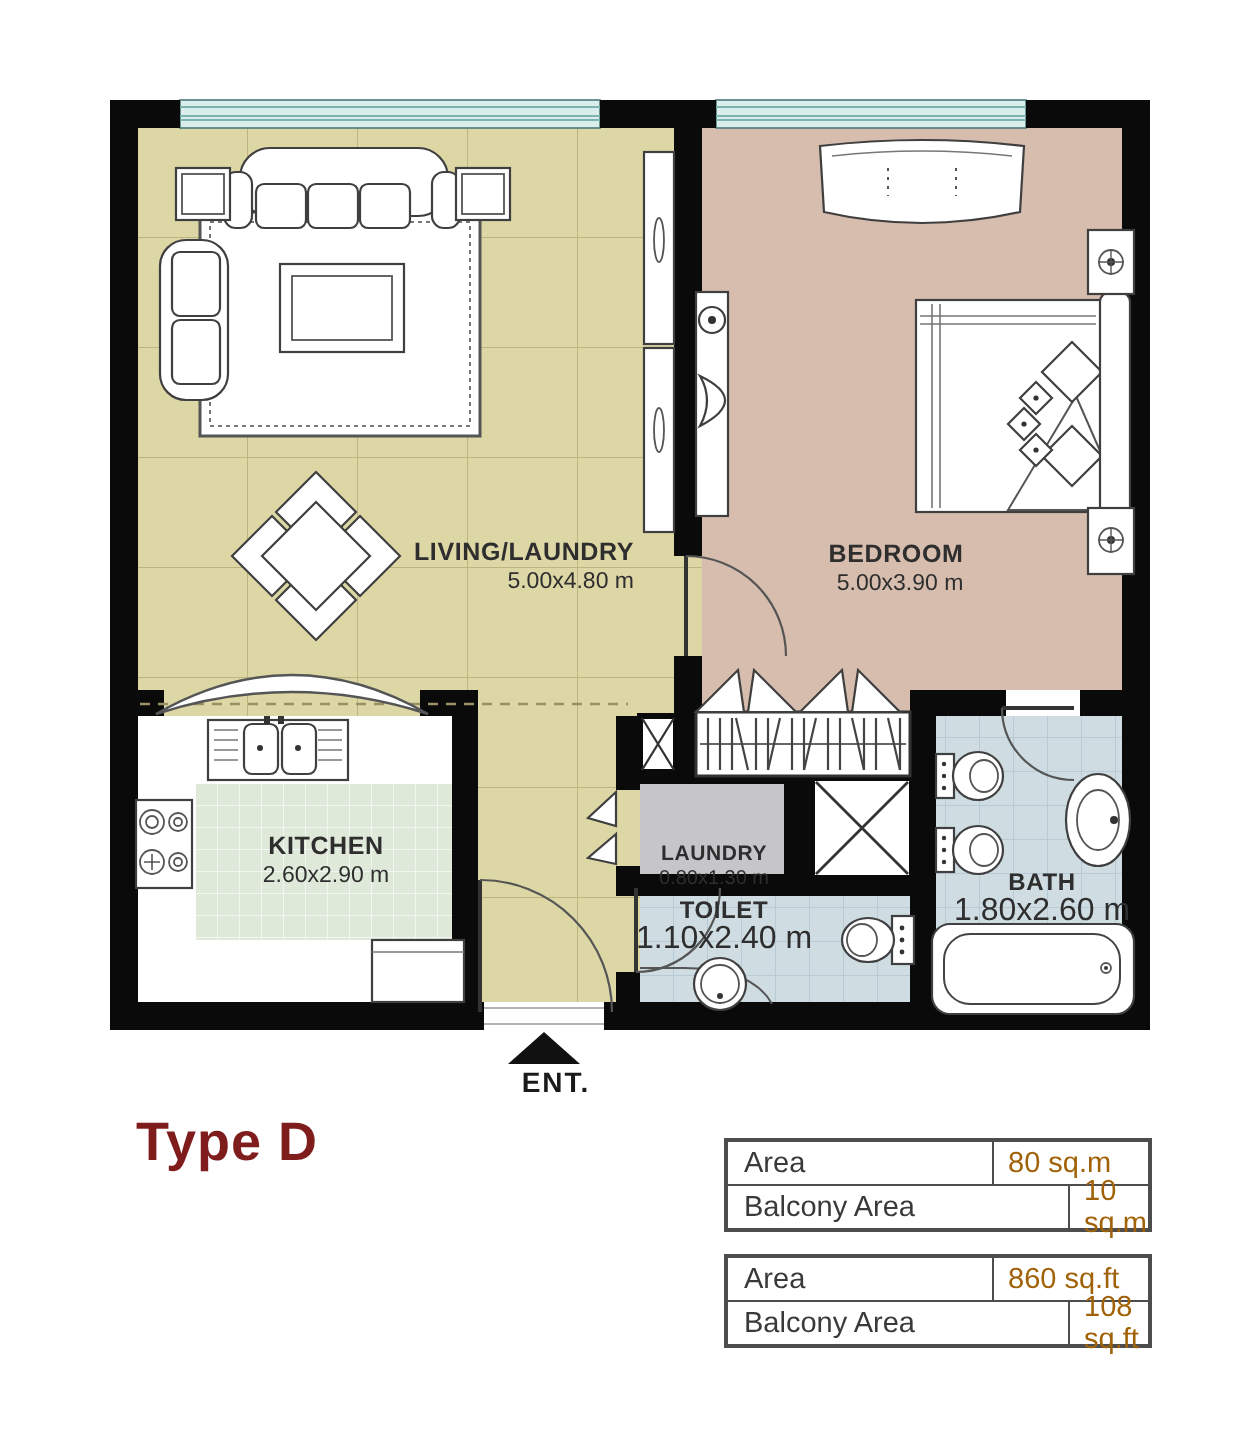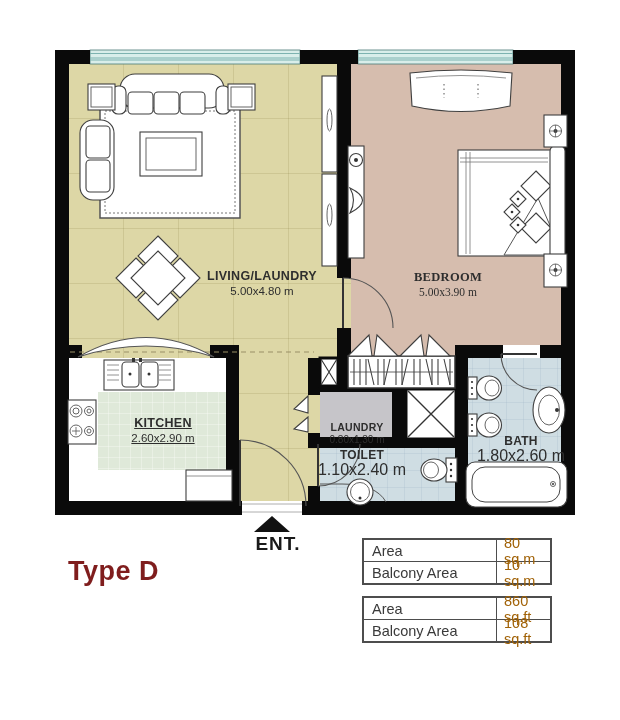--- a/index.html
+++ b/index.html
@@ -22,36 +22,36 @@
   .leaf{stroke:#333;stroke-width:2;fill:none;}
   .swing{stroke:#555;stroke-width:1.1;fill:none;}
   .xln{stroke:#333;stroke-width:1.4;fill:none;}
   .hang{stroke:#444;stroke-width:1.1;fill:none;}
   .dot{fill:#333;}
 
   
   .rlabel{position:absolute;transform:translateX(-50%);text-align:center;
           color:var(--text,#2e2e2e);white-space:nowrap;line-height:14px;}
   .rname{font-size:12.5px;font-weight:600;letter-spacing:.3px;}
-  .rdims{font-size:11.5px;font-weight:400;margin-top:1px;}
+  .rdims{font-size:11.5px;font-weight:400;margin-top:1px;text-align:right;}
   .sm .rname{font-size:10.5px;line-height:12px;}
   .sm .rdims{font-size:10px;line-height:12px;}
   .md .rname{font-size:12px;line-height:13px;}
   .md .rdims{font-size:16px;line-height:13px;}
-  .ent-label{position:absolute;transform:translateX(-50%);font-size:19px;
+  .ent-label{position:absolute;transform:translateX(-50%);font-size:14px;
              font-weight:700;letter-spacing:1px;color:#1a1a1a;text-align:center;}
   .plan-title{position:absolute;left:68px;top:556px;font-size:27px;
               font-weight:700;color:#7f1d1d;letter-spacing:.5px;}
 
   
-  .tables{position:absolute;left:362px;top:538px;width:190px;}
+  .tables{position:absolute;left:362px;top:569px;width:214px;}
   .atable{border:2px solid var(--table_border,#4d4d4d);margin-bottom:11px;
           background:#fff;}
   .arow{display:flex;height:21px;align-items:center;}
-  .arow + .arow{border-top:1.5px solid var(--table_border,#4d4d4d);}
+  .arow + .arow{border-top:1.5px solid var(--table_border,#4d4d4d);gap:38px;}
   .acell-l{width:124px;padding-left:8px;font-size:14.5px;color:#3a3a3a;}
   .acell-v{flex:1;border-left:1.5px solid var(--table_border,#4d4d4d);
            padding-left:7px;font-size:14.5px;color:#a16207;
            height:100%;display:flex;align-items:center;}
 </style>
 </head>
 <body>
 
 <svg id="plan-svg" width="620" height="720" viewBox="0 0 620 720">
   <defs>
@@ -334,25 +334,25 @@
 
   <g>
     <polygon points="254,532 290,532 272,516" fill="#111"></polygon>
   </g>
 </svg>
 
 <div class="rlabel" style="left:262px;top:269px;">
   <div class="rname">LIVING/LAUNDRY</div>
   <div class="rdims">5.00x4.80 m</div>
 </div>
-<div class="rlabel" style="left:448px;top:270px;font-family:Liberation Serif, serif;">
+<div class="rlabel" style="left:448px;top:270px;">
   <div class="rname">BEDROOM</div>
   <div class="rdims">5.00x3.90 m</div>
 </div>
-<div class="rlabel" style="left:163px;top:416px;text-decoration:underline;">
+<div class="rlabel" style="left:163px;top:416px;">
   <div class="rname">KITCHEN</div>
   <div class="rdims">2.60x2.90 m</div>
 </div>
 <div class="rlabel sm" style="left:357px;top:397px;margin-top:24px;">
   <div class="rname">LAUNDRY</div>
   <div class="rdims">0.80x1.30 m</div>
 </div>
 <div class="rlabel md" style="left:362px;top:449px;">
   <div class="rname">TOILET</div>
   <div class="rdims">1.10x2.40 m</div>

